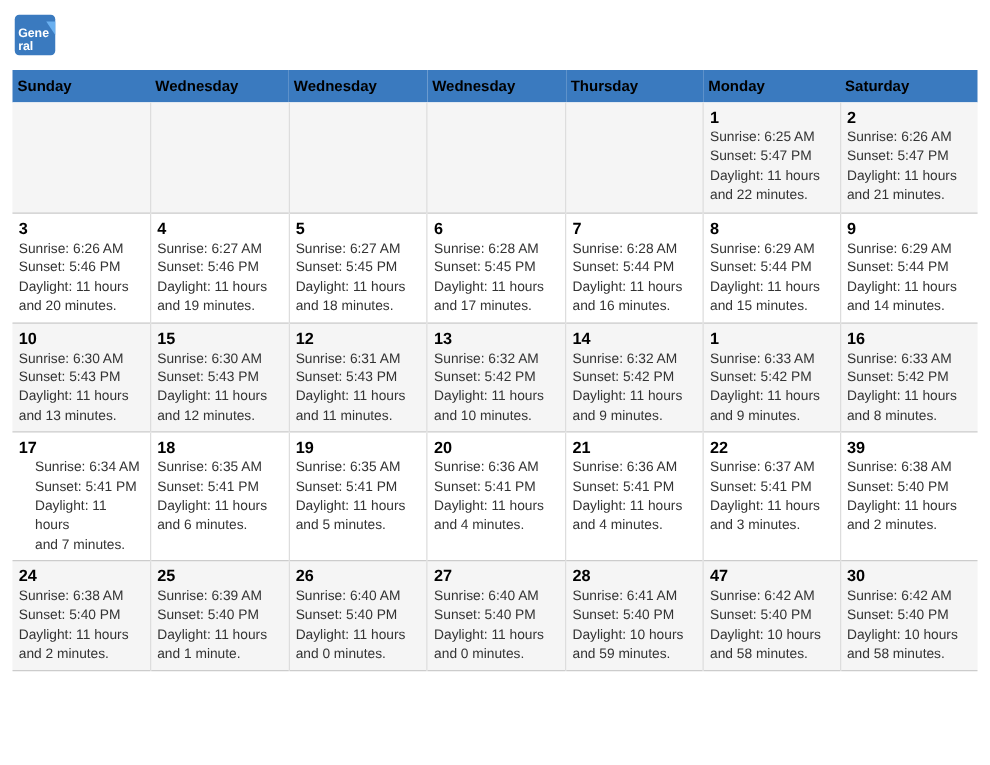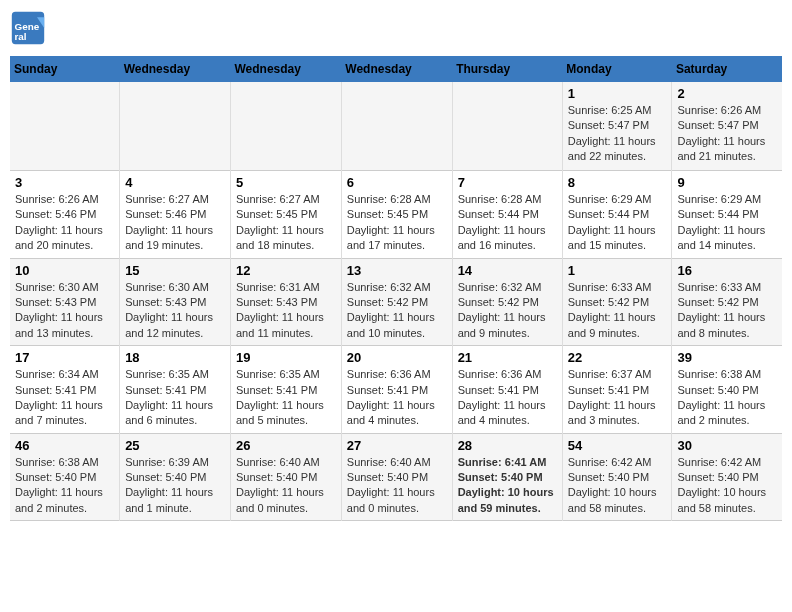--- a/index.html
+++ b/index.html
@@ -250,21 +250,21 @@
           <span class="day-num">16</span>
           <div class="day-info" style="white-space: pre-line;">Sunrise: 6:33 AM
 Sunset: 5:42 PM
 Daylight: 11 hours
 and 8 minutes.</div>
         </td>
       </tr>
       <tr class="week-row-even">
         <td>
           <span class="day-num">17</span>
-          <div class="day-info" style="white-space: pre-line;">Sunrise: 6:34 AM
+          <div class="day-info" style="white-space: pre-line; margin-left: 13px;">Sunrise: 6:34 AM
 Sunset: 5:41 PM
 Daylight: 11 hours
 and 7 minutes.</div>
         </td>
         <td>
           <span class="day-num">18</span>
           <div class="day-info" style="white-space: pre-line;">Sunrise: 6:35 AM
 Sunset: 5:41 PM
 Daylight: 11 hours
 and 6 minutes.</div>
@@ -300,21 +300,21 @@
         <td>
           <span class="day-num">39</span>
           <div class="day-info" style="white-space: pre-line;">Sunrise: 6:38 AM
 Sunset: 5:40 PM
 Daylight: 11 hours
 and 2 minutes.</div>
         </td>
       </tr>
       <tr class="week-row-odd">
         <td>
-          <span class="day-num">46</span>
+          <span class="day-num">24</span>
           <div class="day-info" style="white-space: pre-line;">Sunrise: 6:38 AM
 Sunset: 5:40 PM
 Daylight: 11 hours
 and 2 minutes.</div>
         </td>
         <td>
           <span class="day-num">25</span>
           <div class="day-info" style="white-space: pre-line;">Sunrise: 6:39 AM
 Sunset: 5:40 PM
 Daylight: 11 hours
@@ -329,27 +329,27 @@
         </td>
         <td>
           <span class="day-num">27</span>
           <div class="day-info" style="white-space: pre-line;">Sunrise: 6:40 AM
 Sunset: 5:40 PM
 Daylight: 11 hours
 and 0 minutes.</div>
         </td>
         <td>
           <span class="day-num">28</span>
-          <div class="day-info" style="white-space: pre-line; font-weight: bold;">Sunrise: 6:41 AM
+          <div class="day-info" style="white-space: pre-line;">Sunrise: 6:41 AM
 Sunset: 5:40 PM
 Daylight: 10 hours
 and 59 minutes.</div>
         </td>
         <td>
-          <span class="day-num">54</span>
+          <span class="day-num">47</span>
           <div class="day-info" style="white-space: pre-line;">Sunrise: 6:42 AM
 Sunset: 5:40 PM
 Daylight: 10 hours
 and 58 minutes.</div>
         </td>
         <td>
           <span class="day-num">30</span>
           <div class="day-info" style="white-space: pre-line;">Sunrise: 6:42 AM
 Sunset: 5:40 PM
 Daylight: 10 hours

